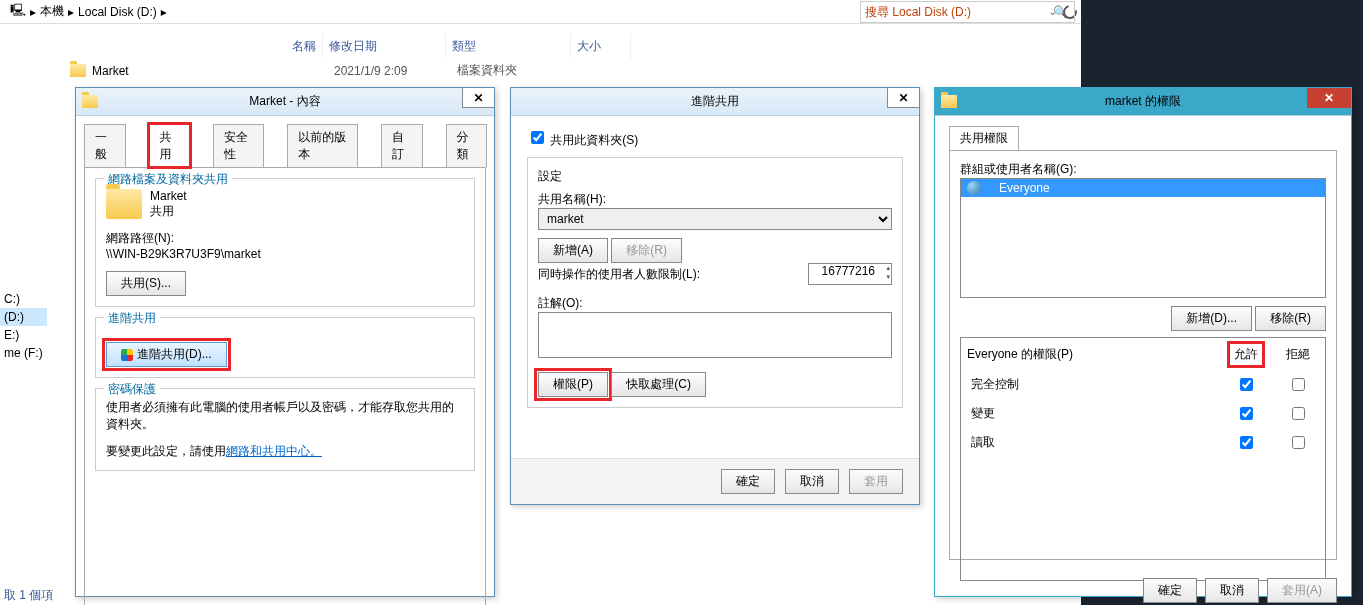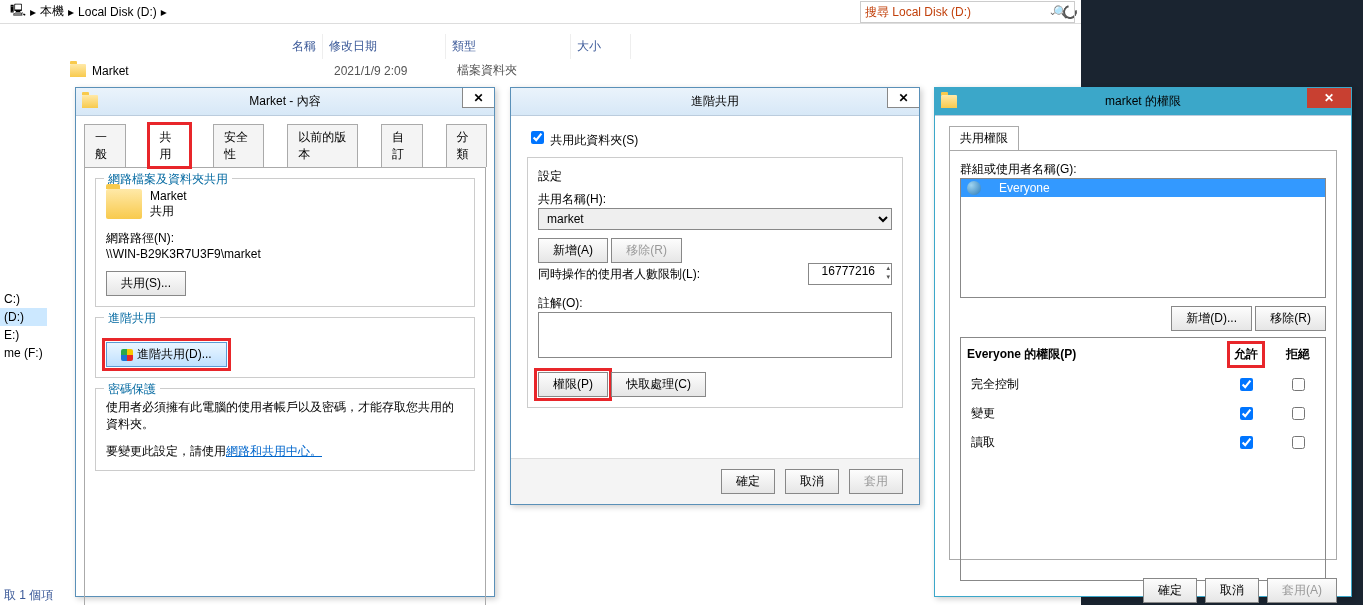--- a/index.html
+++ b/index.html
@@ -66,21 +66,21 @@
 #dlg-perm .dlg-title { background:#3ba7c9; color:#000; }
 .perm-body { padding: 10px 14px; }
 .perm-tabs { display:flex; }
 .perm-tab { padding:3px 10px; border:1px solid #aaa; border-bottom:none; background:#fff; }
 .perm-inner { border:1px solid #aaa; padding:10px; height: 410px; }
 .listbox { border: 1px solid #888; height: 120px; background: #fff; }
 .listbox .item { padding: 2px 6px; display:flex; align-items:center; gap:18px; }
 .listbox .sel { background: #3399ff; color: #fff; }
 .user-icon { width:14px; height:14px; border-radius:50%; background: radial-gradient(circle at 30% 30%, #9fd4f0, #2b7ab8); display:inline-block; }
 .perm-table { width: 100%; border: 1px solid #888; margin-top: 6px; }
-.perm-table th { font-weight: bold; text-align: center; padding: 4px; }
+.perm-table th { font-weight: normal; text-align: center; padding: 4px; }
 .perm-table td { padding: 4px 8px; }
 .perm-table td.c { text-align: center; }
 .allow-hl { outline: 3px solid #e8262a; }
 .cb { width:13px; height:13px; }
 .dlg-bottom { display:flex; gap:8px; justify-content:flex-end; padding:8px 14px; }
 .refresh-icon { display:inline-block; width:14px; height:14px; border:2px solid #555; border-radius:50%; border-top-color:transparent; transform:rotate(30deg); }
 .dd { color:#666; font-size:10px; }
 </style>
 </head>
 <body>

